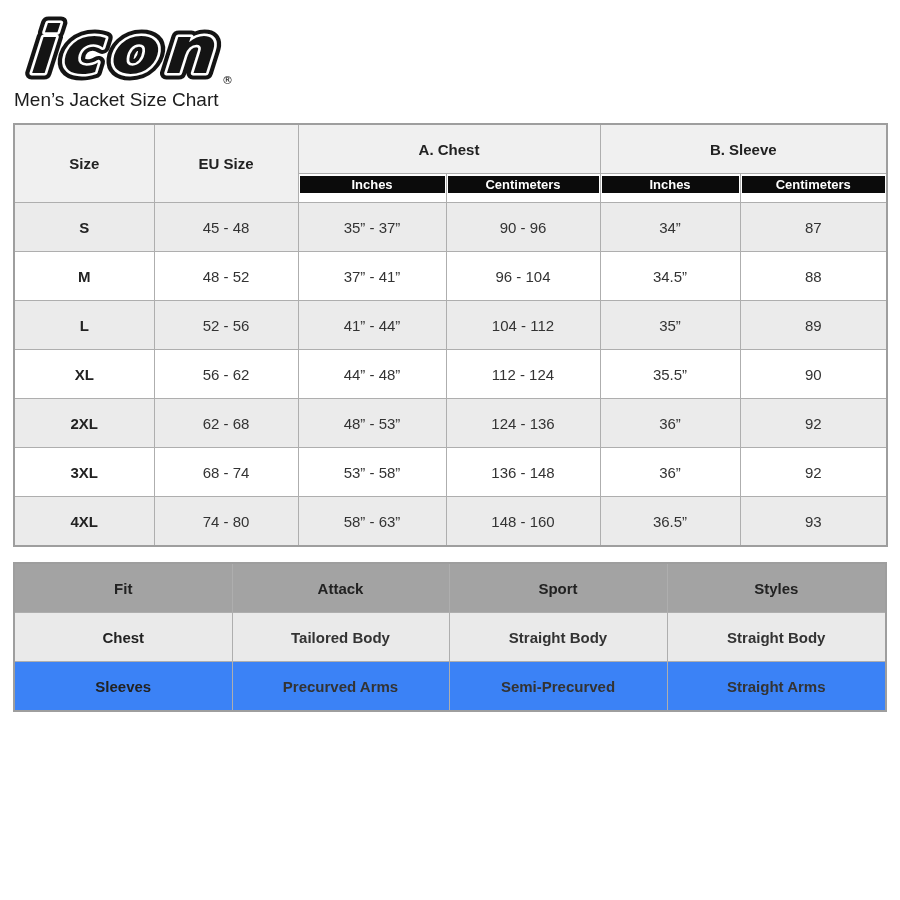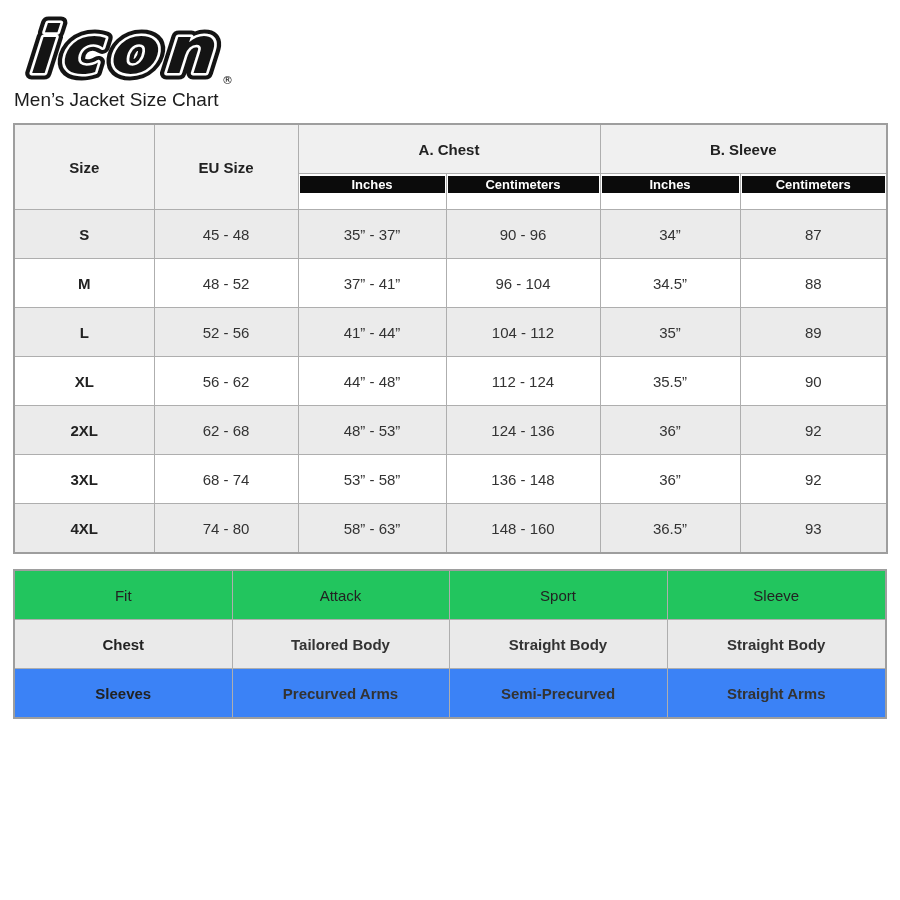--- a/index.html
+++ b/index.html
@@ -56,42 +56,42 @@
   .t1 thead th.main-hdr {
     background: #f0f0f0;
     font-weight: bold;
     color: #222222;
     font-size: 15px;
     height: 48px;
   }
   .t1 td.sub-hdr {
     background: #ffffff;
     height: 19px;
-    padding: 1px 1px 15px 1px;
+    padding: 1px 1px 8px 1px;
   }
   .t1 td.sub-hdr .bar {
     background: #0b0b0b;
     color: #ffffff;
     font-weight: bold;
     font-size: 13px;
     line-height: 17px;
   }
   .t1 tbody td {
     height: 48px;
   }
   .t1 tbody tr.alt td { background: #ebebeb; }
   .t1 tbody td.row-label,
   .t2 td.row-label {
     font-weight: bold;
     color: #222222;
   }
   .t2 td { height: 48px; font-weight: bold; }
   .t2 tr.style-fit-row td {
-    background: #22c55e;
-    font-weight: normal;
+    background: #a3a3a3;
+    font-weight: bold;
     color: #222222;
     text-align: center;
   }
   .t2 tr.style-chest-row td { background: #eaeaea; }
   .t2 tr.style-sleeves-row td { background: #3b82f6; }
 </style>
 </head>
 <body>
 
 <div class="page">
@@ -204,21 +204,21 @@
       <col style="width:218px">
         <col style="width:217px">
         <col style="width:218px">
         <col style="width:219px">
     </colgroup>
     <tbody>
       <tr class="style-fit-row">
         <td class="row-label">Fit</td>
         <td>Attack</td>
         <td>Sport</td>
-        <td>Sleeve</td>
+        <td>Styles</td>
       </tr>
       <tr class="style-chest-row">
         <td class="row-label">Chest</td>
         <td>Tailored Body</td>
         <td>Straight Body</td>
         <td>Straight Body</td>
       </tr>
       <tr class="style-sleeves-row">
         <td class="row-label">Sleeves</td>
         <td>Precurved Arms</td>

